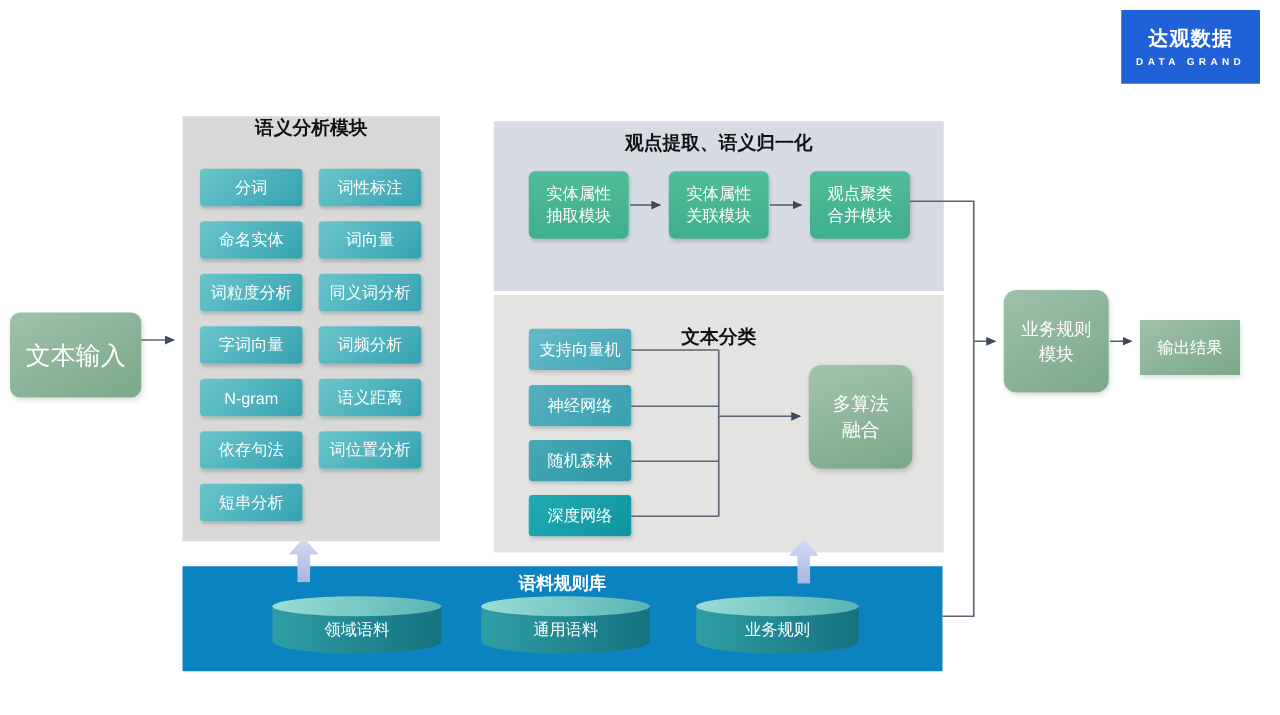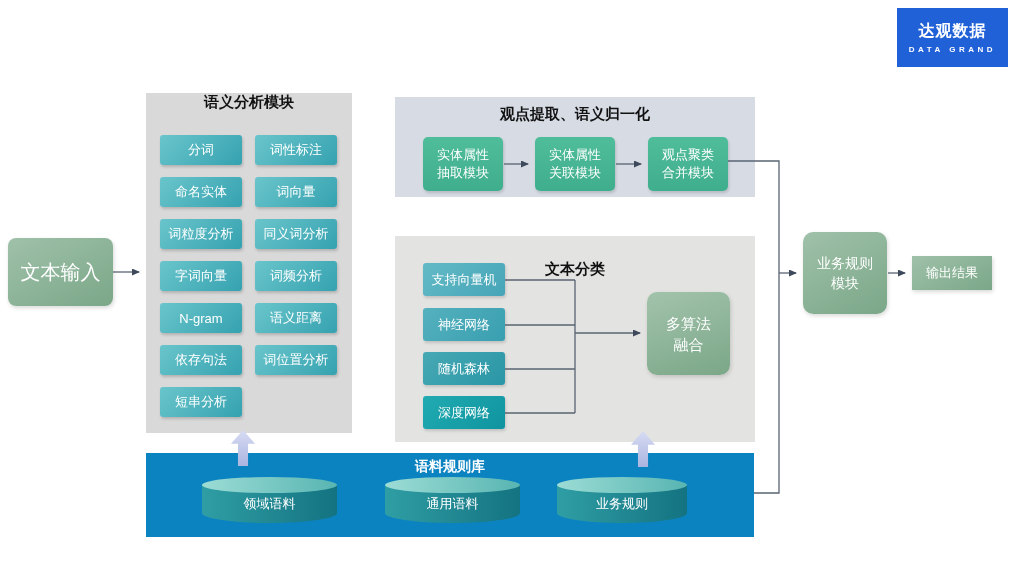--- a/index.html
+++ b/index.html
@@ -10,21 +10,21 @@
   .logo { position:absolute; left:897px; top:8px; width:111px; height:59px; background:#2161d8;
           display:flex; flex-direction:column; align-items:center; justify-content:center; }
   .logo-name { color:#fff; font-size:16px; font-weight:bold; letter-spacing:1px;font-family:Liberation Mono, monospace; }
   .logo-sub  { color:#fff; font-size:8px; letter-spacing:3.5px; margin-top:3px; font-weight:bold; }
 
   
   .panel { position:absolute; z-index:1; }
   .panel-title { text-align:center; font-weight:bold; font-size:15px; color:#111; }
   .panel-semantic { left:146px; top:93px; width:206px; height:340px; background:#d9d9d9; }
   .panel-semantic .panel-title { }
-  .panel-opinion { left:395px; top:97px; width:360px; height:100px; background:#d6dbe4; }
+  .panel-opinion { left:395px; top:97px; width:360px; height:136px; background:#d6dbe4; }
   .panel-opinion .panel-title { padding-top:8px; }
   .panel-classify { left:395px; top:236px; width:360px; height:206px; background:#e3e3e1; }
   .panel-classify .panel-title { padding-top:24px; }
 
   
   .sem-grid { position:absolute; left:14px; top:42px; display:grid;
               grid-template-columns:82px 82px; column-gap:13px; row-gap:12px; }
   .sbox { width:82px; height:30px; border-radius:3px; color:#fff; font-size:13px;
           display:flex; align-items:center; justify-content:center;
           background:linear-gradient(135deg,#6ac5cb,#35a2b0);
@@ -47,29 +47,29 @@
   .cbox.a3 { top:160px; background:linear-gradient(135deg,#21abb1,#0f949f); }
   .fusion { position:absolute; left:252px; top:56px; width:83px; height:83px; border-radius:10px;
             color:#fff; font-size:15px; display:flex; flex-direction:column; align-items:center;
             justify-content:center; line-height:1.4;
             background:linear-gradient(160deg,#a2c3ab,#7ba788); box-shadow:1px 2px 4px rgba(0,0,0,0.15); }
 
   
   .sage { position:absolute; color:#fff; display:flex; flex-direction:column; align-items:center;
           justify-content:center; background:linear-gradient(150deg,#9fc1a9,#7ba788);
           box-shadow:1px 2px 4px rgba(0,0,0,0.15); z-index:1; }
-  .input-box  { left:8px;   top:238px; width:105px; height:68px; border-radius:8px;  font-size:20px; }
+  .input-box  { left:8px;   top:250px; width:105px; height:68px; border-radius:8px;  font-size:20px; }
   .rule-box   { left:803px; top:232px; width:84px;  height:82px; border-radius:10px; font-size:14px; line-height:1.45; }
-  .output-box { left:912px; top:256px; width:80px;  height:34px; border-radius:0;  font-size:13px; }
+  .output-box { left:912px; top:256px; width:80px;  height:44px; border-radius:0;  font-size:13px; }
 
   
   .bar { position:absolute; left:146px; top:453px; width:608px; height:84px; background:#0b83c1; z-index:1; }
   .bar-title { color:#fff; font-weight:bold; font-size:14px; text-align:center; padding-top:5px; }
   .cyl { position:absolute; top:24px; width:135px; height:46px; }
-  .cyl.c0 { left:56px; } .cyl.c1 { left:239px; } .cyl.c2 { left:411px; width:130px; }
+  .cyl.c0 { left:72px; } .cyl.c1 { left:239px; } .cyl.c2 { left:411px; width:130px; }
   .cyl-top  { position:absolute; top:0; left:0; right:0; height:16px; border-radius:50%;
               background:linear-gradient(90deg,#9cdcd5,#58b5b2); z-index:2; }
   .cyl-body { position:absolute; top:8px; left:0; right:0; bottom:0;
               background:linear-gradient(90deg,#2f9ea4,#147381);
               border-radius:0 0 50% 50% / 0 0 10px 10px; }
   .cyl-label { position:absolute; left:0; right:0; top:18px; text-align:center; color:#fff;
                font-size:13px; z-index:3; }
 
   
   .uparrow { position:absolute; width:24px; height:36px; z-index:4;

